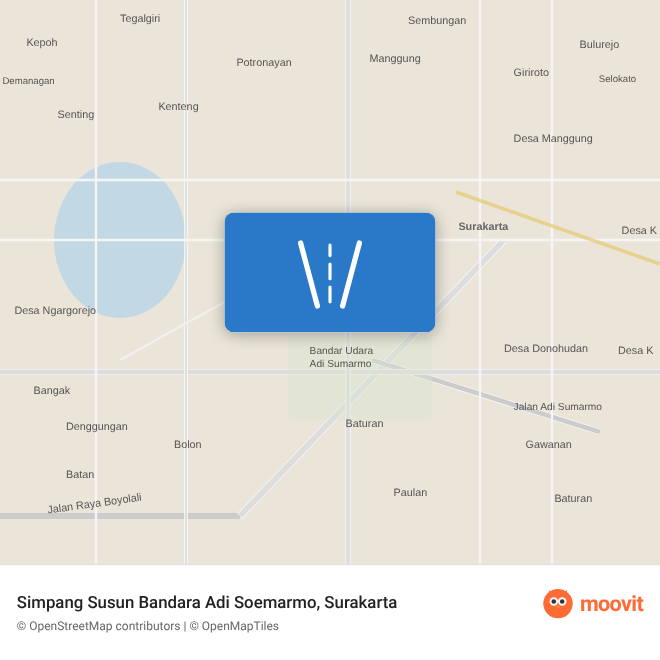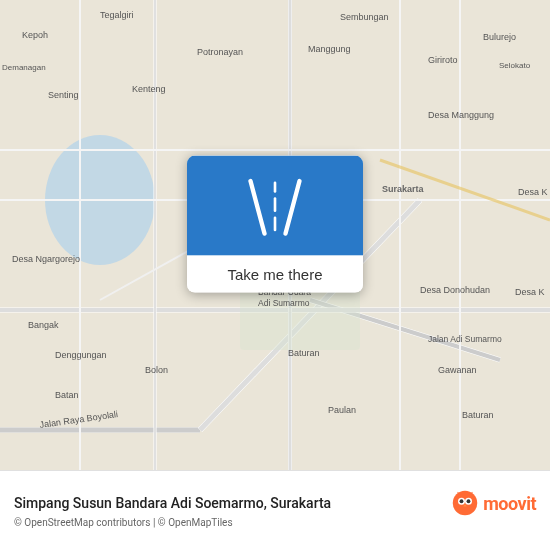--- a/index.html
+++ b/index.html
@@ -199,21 +199,20 @@
 
         <line x1="28" y1="72" x2="12" y2="12" stroke="white" stroke-width="5" stroke-linecap="round"></line>
 
         <line x1="52" y1="72" x2="68" y2="12" stroke="white" stroke-width="5" stroke-linecap="round"></line>
 
         <line x1="40" y1="68" x2="40" y2="54" stroke="white" stroke-width="3" stroke-linecap="round"></line>
         <line x1="40" y1="46" x2="40" y2="32" stroke="white" stroke-width="3" stroke-linecap="round"></line>
         <line x1="40" y1="24" x2="40" y2="14" stroke="white" stroke-width="3" stroke-linecap="round"></line>
       </svg>
     </div>
-    <button id="take-me-there-btn">Take me there</button>
   </div>
 </div>
 
 <div id="bottom-bar">
   <div id="bottom-row">
     <span id="place-name">Simpang Susun Bandara Adi Soemarmo, Surakarta</span>
     <div id="moovit-logo">
 
       <svg id="moovit-icon" viewBox="0 0 32 32" xmlns="http://www.w3.org/2000/svg">
         <circle cx="16" cy="16" r="14" fill="#FF6B35"></circle>

